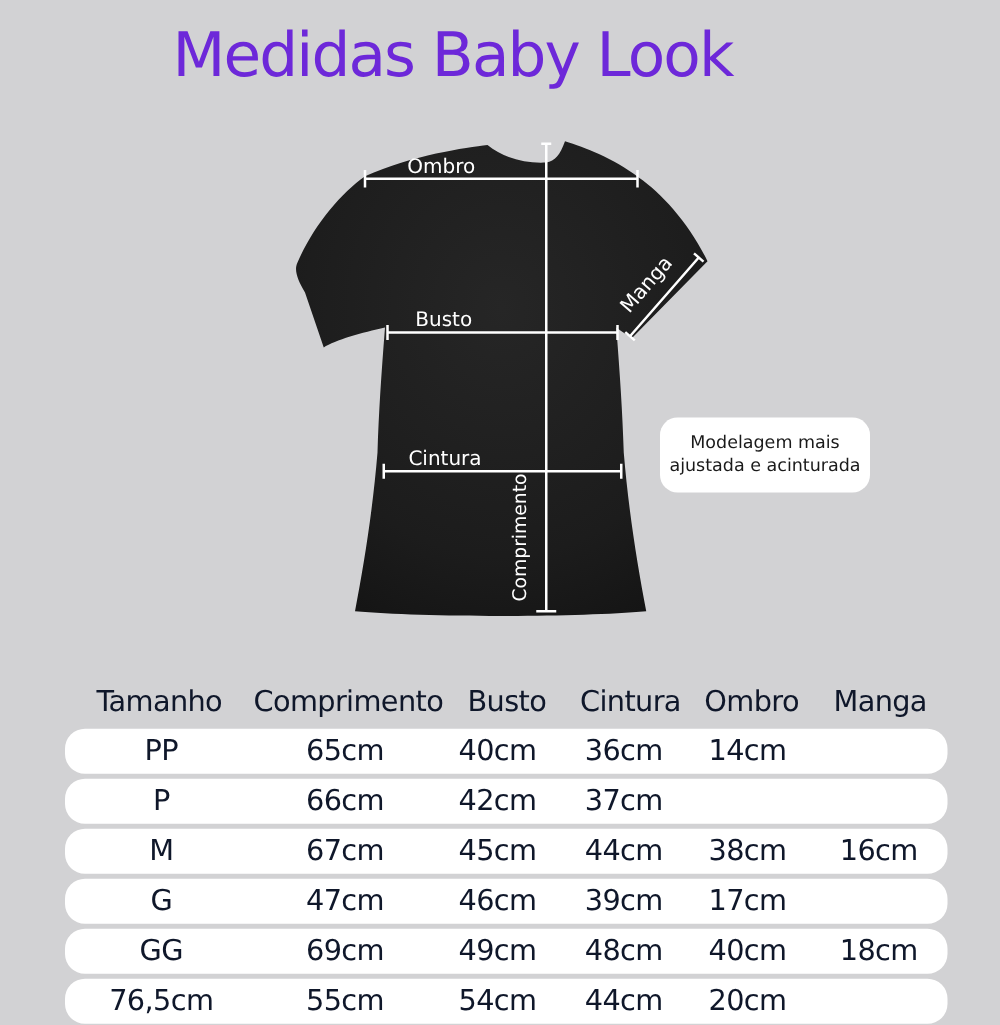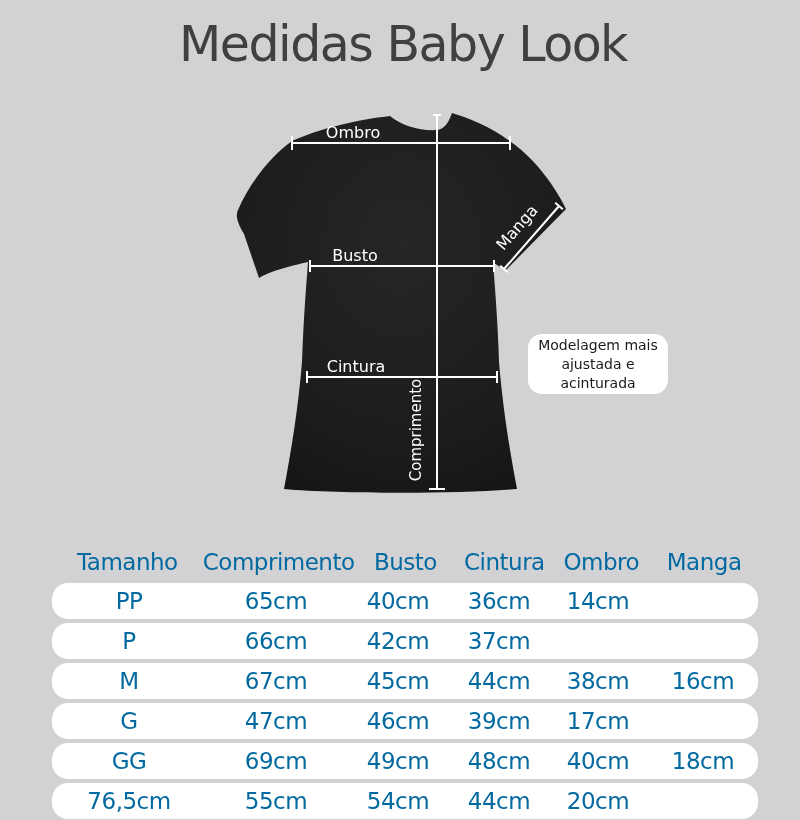--- a/index.html
+++ b/index.html
@@ -10,46 +10,46 @@
   body{
     background:var(--bg);
     font-family:"DejaVu Sans", sans-serif;
     color:var(--ink);
     position:relative;
     overflow:hidden;
   }
   .title{
     position:absolute; top:16px; left:0; width:724px;
     text-align:center; font-size:49px; font-weight:400;
-    letter-spacing:-1.5px; color:#404040; white-space:nowrap;margin-left:41px;
+    letter-spacing:-1.5px; color:#6d28d9; white-space:nowrap;
   }
   .diagram-svg{position:absolute; top:0; left:0;}
   .shirt-label{
     font-family:"DejaVu Sans", sans-serif; font-size:16px; fill:#ffffff;
   }
   .shirt-label.small{font-size:15px;}
   .callout{
-    position:absolute; left:528px; top:334px; width:140px; height:60px;
+    position:absolute; left:528px; top:334px; width:168px; height:60px;
     background:var(--pill); border-radius:14px;
     display:flex; flex-direction:column; justify-content:center; align-items:center;
     font-size:14px; line-height:19px; color:#1a1a1a; text-align:center;
   }
   .size-table{
     position:absolute; left:52px; top:545px; width:706px;
   }
   .trow{
     display:grid;
     grid-template-columns:154fr 140fr 104fr 98fr 100fr 110fr;
     align-items:center;
     height:36px;
     margin-bottom:4px;
   }
   .trow .tcell{
     text-align:center; font-size:23px; letter-spacing:-0.5px;
-    color:#0369a1; white-space:nowrap;
+    color:#0f172a; white-space:nowrap;
   }
   .thead{height:33px; margin-bottom:5px;}
   .thead .tcell{font-size:23px;}
   .pill{
     background:var(--pill);
     border-radius:16px;
   }
 </style>
 </head>
 <body>

